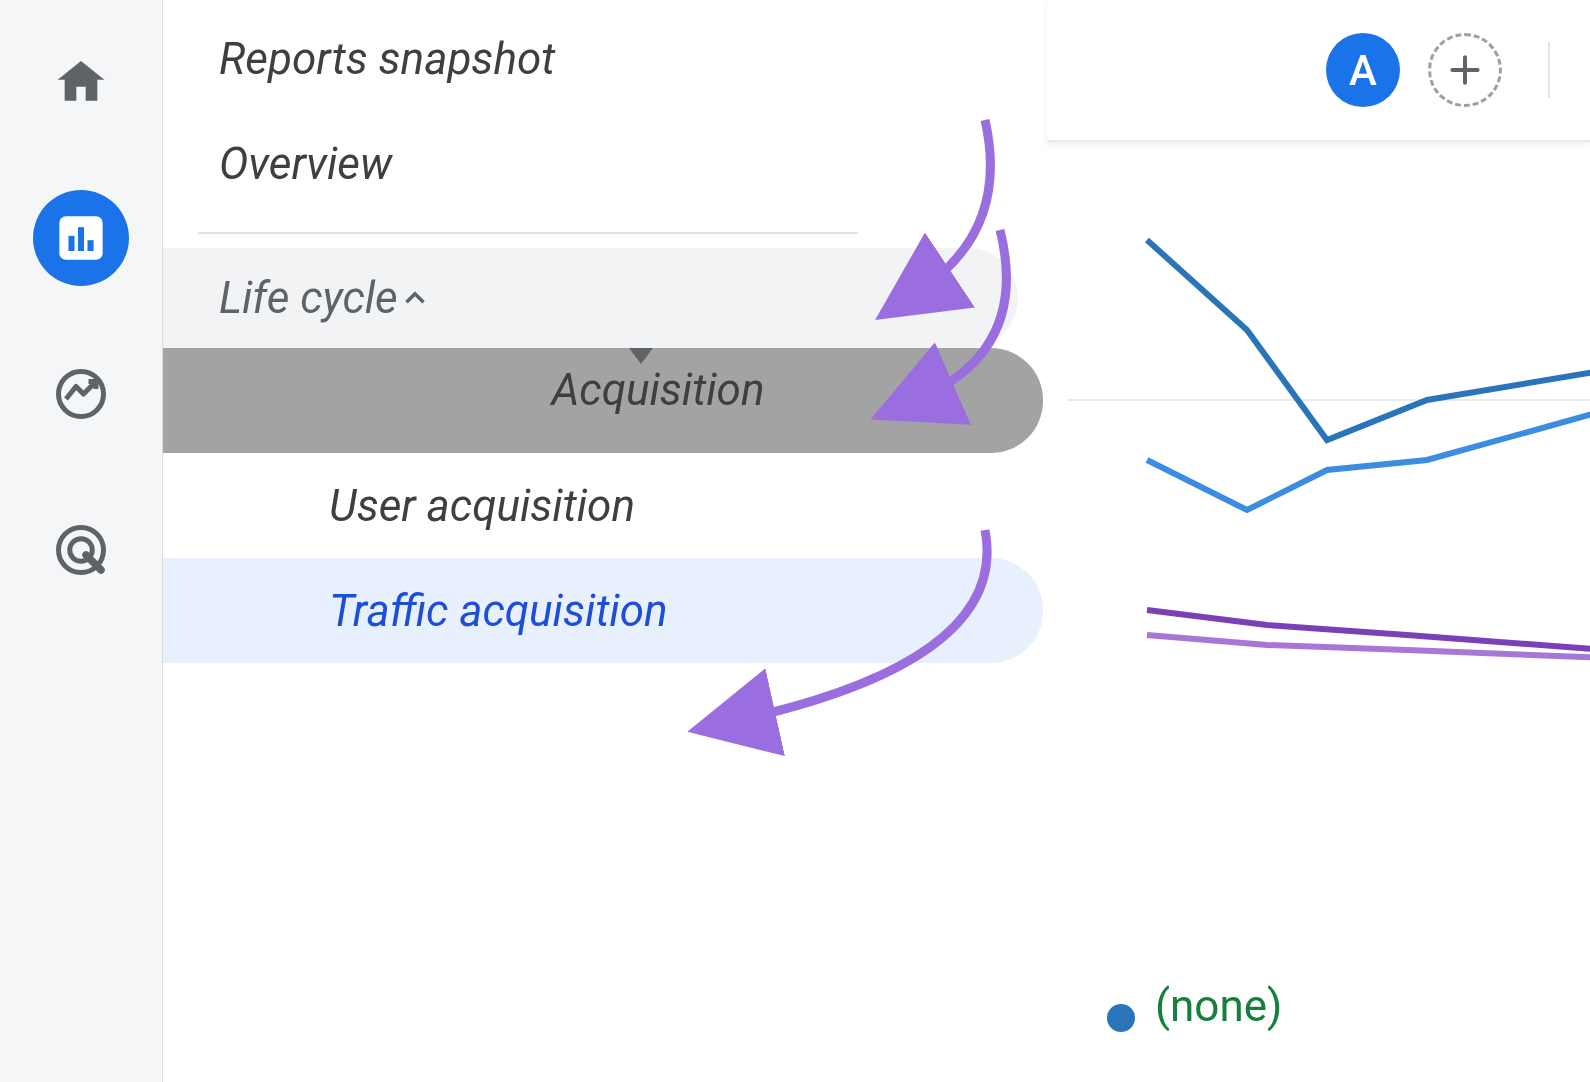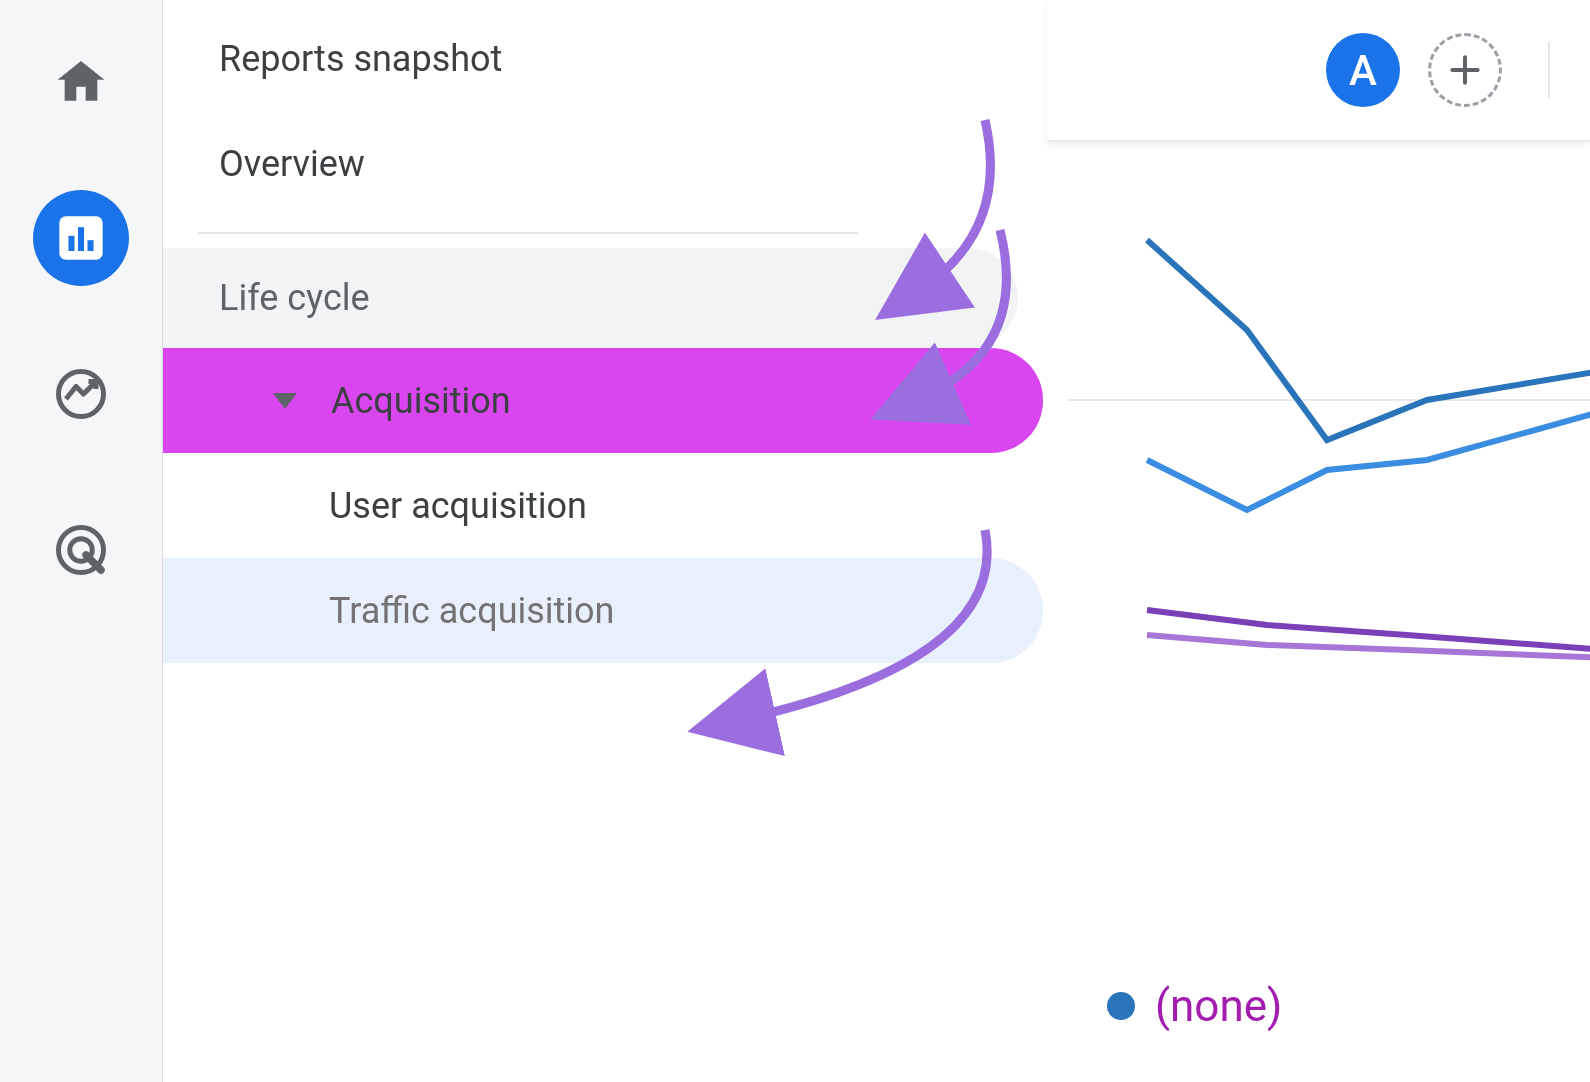--- a/index.html
+++ b/index.html
@@ -45,33 +45,34 @@
   
   .nav-panel {
     width: 884px;
     height: 100%;
     background: #fff;
     position: relative;
   }
   .nav-item {
     display: flex;
     align-items: center;
-    font-size: 36px;
+    font-size: 44px;
     color: #3c4043;
     height: 105px;
     padding-left: 56px;
     cursor: pointer;
     border-top-right-radius: 52px;
     border-bottom-right-radius: 52px;
+    font-style: italic;
   }
   .nav-item.section {
     color: #5f6368;
     height: 100px;
     padding-right: 60px;
-    justify-content: space-between;
+    justify-content: flex-start;
   }
   .nav-item.section .chev {
     width: 34px; height: 34px;
   }
   .nav-divider {
     margin: 16px 0 0 35px;
     width: 660px;
     height: 2px;
     background: #e2e3e5;
   }
@@ -91,29 +92,30 @@
     width: 0; height: 0;
     border-left: 12px solid transparent;
     border-right: 12px solid transparent;
     border-top: 16px solid #5f6368;
     transition: transform .15s;
   }
   .tri.collapsed {
     transform: rotate(-90deg);
   }
   .nav-item.acquisition {
-    background: #d946ef;
+    background: #a3a3a3;
+    flex-direction: column;
   }
   .nav-item.leaf {
     padding-left: 166px;
     width: 880px;
   }
   .nav-item.leaf.selected {
     background: #e8f0fe;
-    color: #737373;
+    color: #1d4ed8;
   }
 
   
   .right-area {
     flex: 1;
     position: relative;
     background: #fff;
   }
   .toolbar {
     position: absolute;
@@ -161,24 +163,24 @@
     left: 20px;
     top: 200px;
     right: 0;
     bottom: 0;
   }
   .legend-item {
     position: absolute;
     left: 40px;
     top: 780px;
     display: flex;
-    align-items: center;
+    align-items: flex-end;
     gap: 20px;
     font-size: 44px;
-    color: #a21caf;
+    color: #15803d;
   }
   .legend-dot {
     width: 28px; height: 28px; border-radius: 50%;
     background: #2a74ba;
   }
 
   
   .arrows {
     position: absolute;
     left: 0; top: 0;

